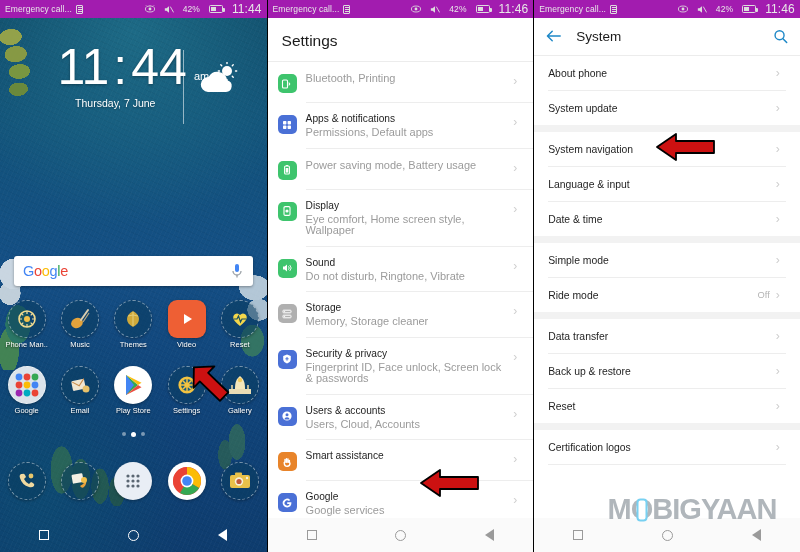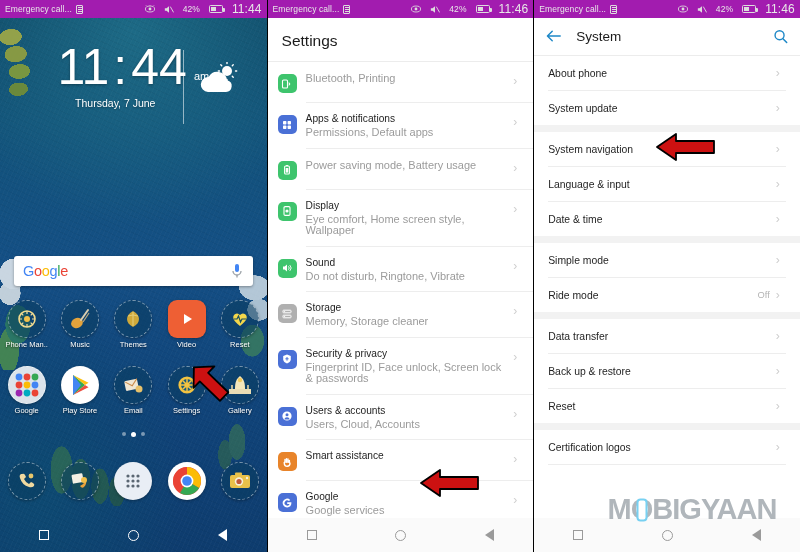--- a/index.html
+++ b/index.html
@@ -308,39 +308,39 @@
                 <circle cx="24" cy="16" r="3.4" fill="#4285F4"></circle>
               <circle cx="8" cy="24" r="3.4" fill="#9C27B0"></circle>
                 <circle cx="16" cy="24" r="3.4" fill="#00ACC1"></circle>
                 <circle cx="24" cy="24" r="3.4" fill="#EA4335"></circle>
             </g>
           </svg>
         </div>
         <div class="applabel">Google</div>
       </div>
       <div class="cell">
+        <div class="appicon circ">
+          <svg width="24" height="24" viewBox="0 0 24 24">
+              <rect x="4" y="7" width="13" height="10" rx="1.5" fill="#f0e6d2" transform="rotate(-12 10 12)"></rect>
+              <path d="M5 8 L11 13 L17 7" fill="none" stroke="#c98c4b" stroke-width="1.1" transform="rotate(-12 10 12)"></path>
+              <circle cx="18" cy="16" r="3.5" fill="#e8c26a"></circle>
+            </svg>
+        </div>
+        <div class="applabel">Email</div>
+      </div>
+      <div class="cell">
         <div class="appicon" style="background:#fff">
           <svg width="20" height="22" viewBox="0 0 20 22">
             <path d="M3 1 L15 11 L3 21 z" fill="#34A853"></path>
             <path d="M3 1 L11 11 L3 21 z" fill="#4285F4"></path>
             <path d="M3 1 L15 11 L18.5 8.8 z" fill="#FBBC05" opacity=".95"></path>
             <path d="M3 21 L15 11 L18.5 13.2 z" fill="#EA4335" opacity=".95"></path>
           </svg>
         </div>
         <div class="applabel">Play Store</div>
-      </div>
-      <div class="cell">
-        <div class="appicon circ">
-          <svg width="24" height="24" viewBox="0 0 24 24">
-              <rect x="4" y="7" width="13" height="10" rx="1.5" fill="#f0e6d2" transform="rotate(-12 10 12)"></rect>
-              <path d="M5 8 L11 13 L17 7" fill="none" stroke="#c98c4b" stroke-width="1.1" transform="rotate(-12 10 12)"></path>
-              <circle cx="18" cy="16" r="3.5" fill="#e8c26a"></circle>
-            </svg>
-        </div>
-        <div class="applabel">Email</div>
       </div>
       <div class="cell">
         <div class="appicon circ">
           <svg width="26" height="26" viewBox="0 0 26 26">
             <g fill="#f2c341">
               <circle cx="13" cy="13" r="8.6"></circle>
             </g>
             <circle cx="13" cy="13" r="6" fill="#1b5a78"></circle>
             <circle cx="13" cy="13" r="2.6" fill="#f2c341"></circle>
             <g stroke="#f2c341" stroke-width="1.5">

